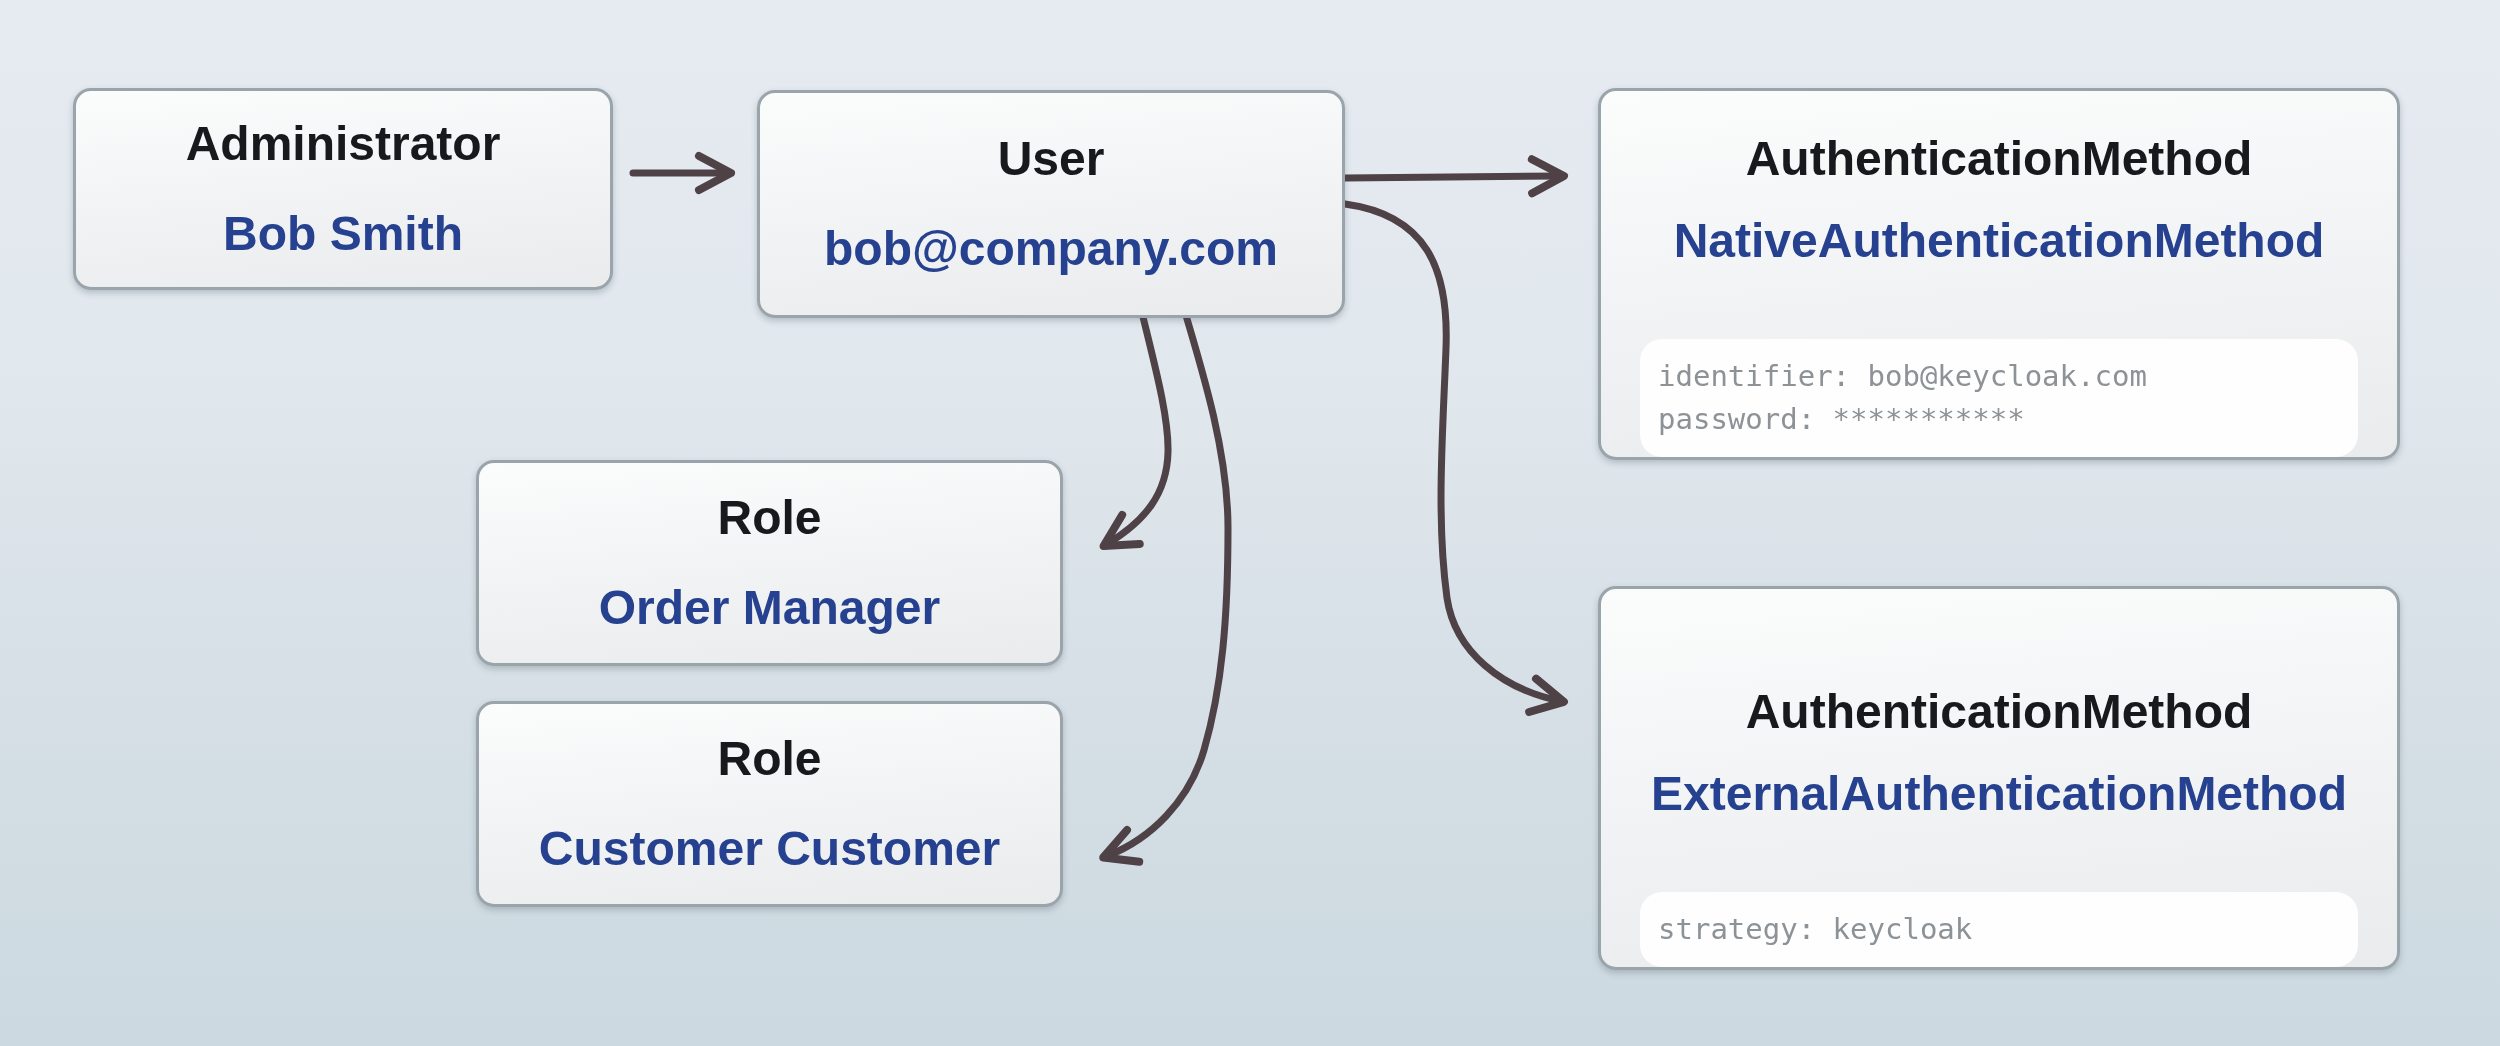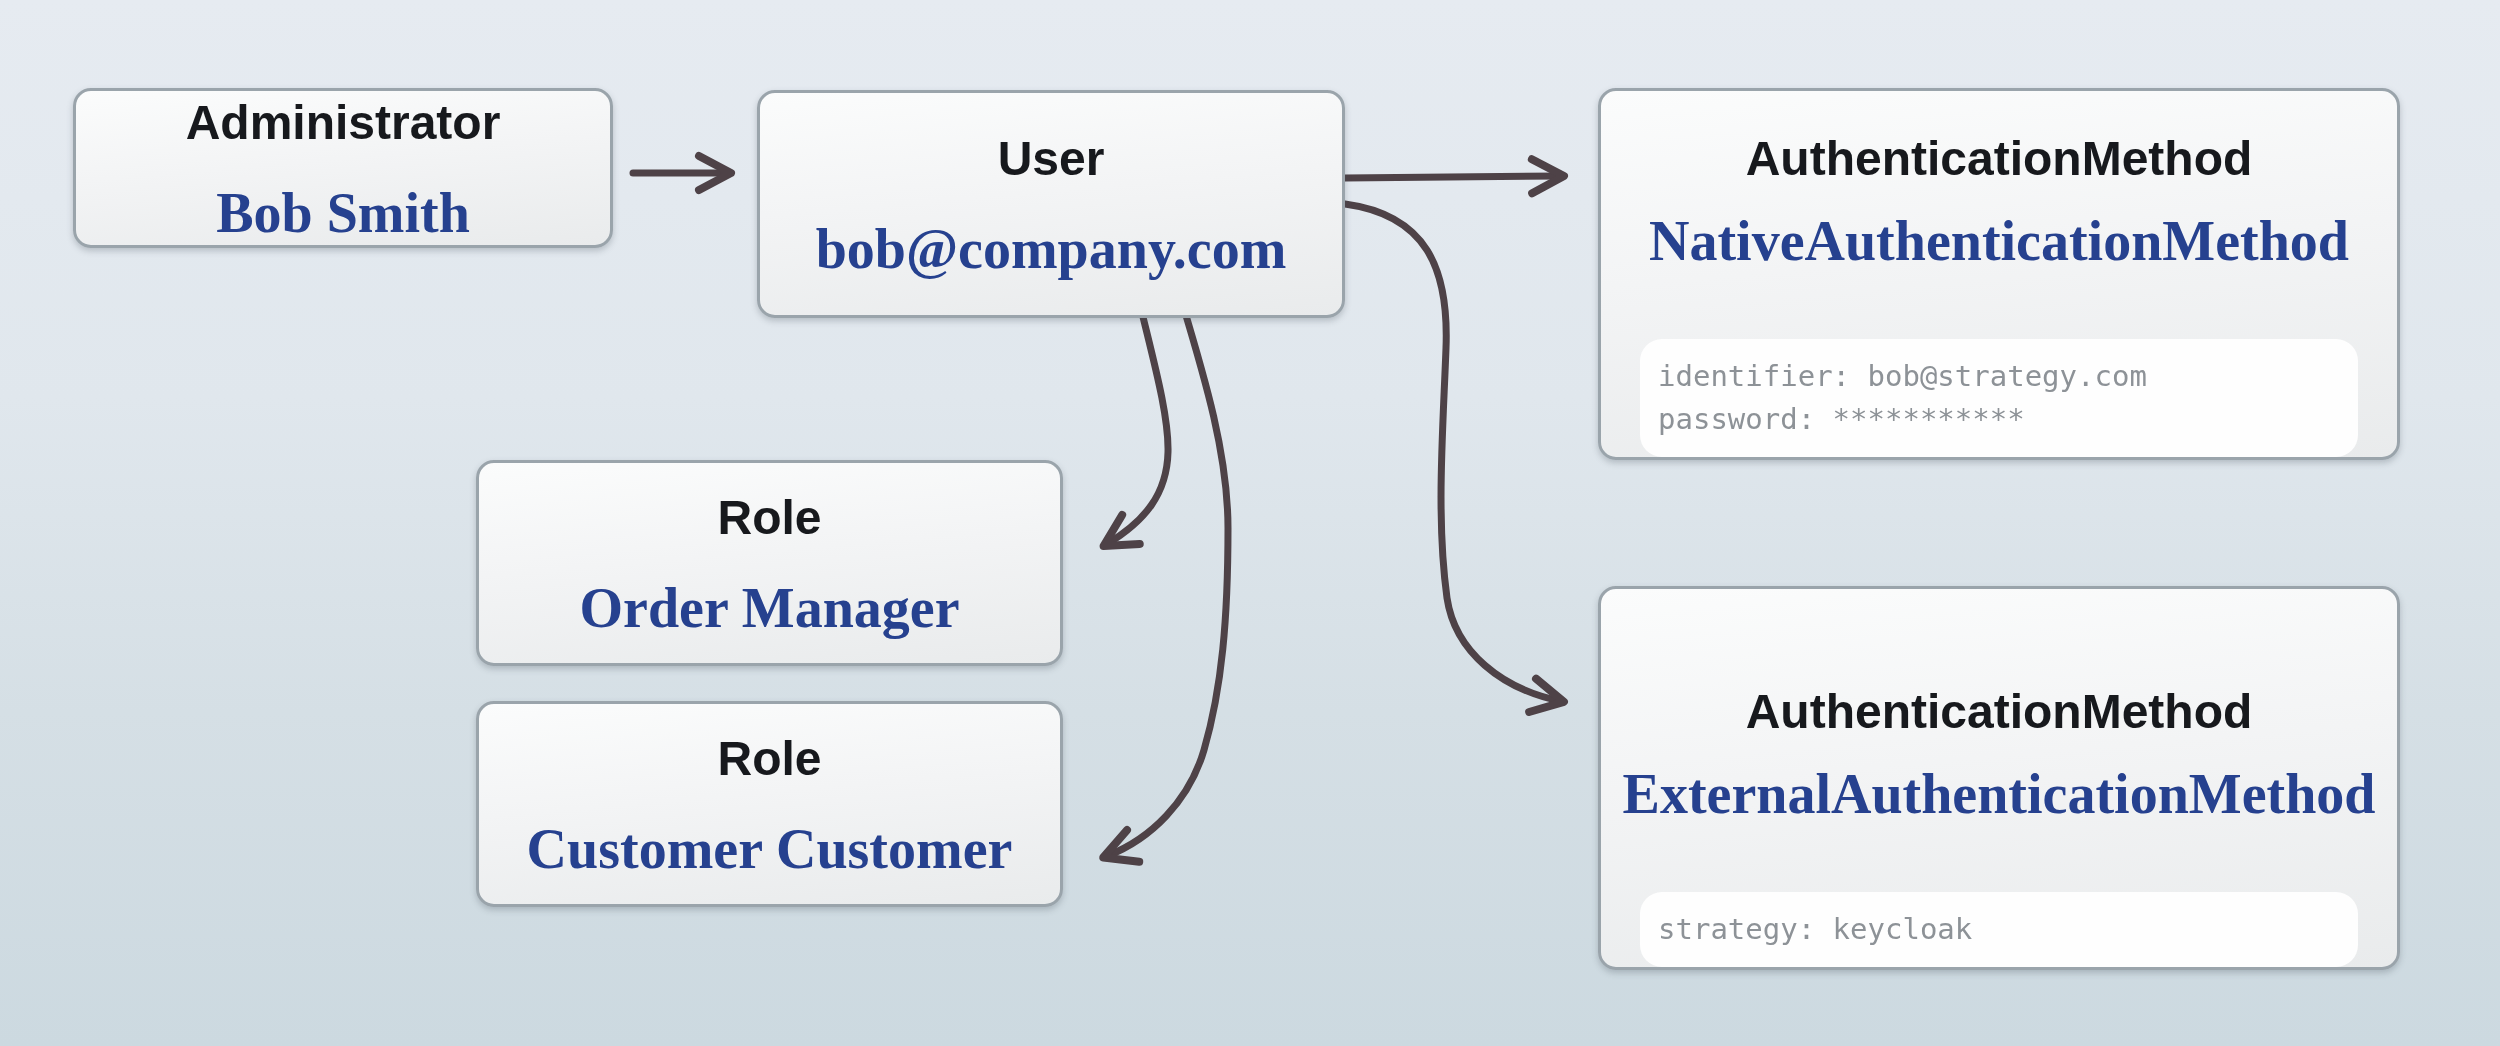--- a/index.html
+++ b/index.html
@@ -44,46 +44,45 @@
     gap: 26px;
   }
   .node-title {
     font-size: 48px;
     font-weight: bold;
     color: #17191d;
     line-height: 56px;
     white-space: nowrap;
   }
   .node-value {
-    font-size: 56px;
+    font-size: 48px;
     font-weight: bold;
     color: #26418f;
     line-height: 56px;
     white-space: nowrap;
-    font-family: Liberation Serif, serif;
   }
   .attrs {
     margin-top: 44px;
     box-sizing: border-box;
     width: 718px;
     background: #fefefe;
     border-radius: 22px;
     padding: 16px 18px;
     align-self: center;
   }
   .attr-line {
     font-family: "DejaVu Sans Mono", monospace;
     font-size: 29px;
     line-height: 43px;
     color: #8d9297;
     white-space: nowrap;
     overflow: hidden;
   }
   
-  .n-admin    { left: 73px;   top: 88px;  width: 540px; height: 160px; }
+  .n-admin    { left: 73px;   top: 88px;  width: 540px; height: 202px; }
   .n-user     { left: 757px;  top: 90px;  width: 588px; height: 228px; }
   .n-native   { left: 1598px; top: 88px;  width: 802px; height: 372px; }
   .n-order    { left: 476px;  top: 460px; width: 587px; height: 206px; }
   .n-customer { left: 476px;  top: 701px; width: 587px; height: 206px; }
   .n-external { left: 1598px; top: 586px; width: 802px; height: 384px; }
 </style>
 </head>
 <body>
 
 <div class="canvas">
@@ -110,21 +109,21 @@
 
   <div class="node simple n-user">
     <div class="node-title">User</div>
     <div class="node-value">bob@company.com</div>
   </div>
 
   <div class="node auth n-native">
     <div class="node-title">AuthenticationMethod</div>
     <div class="node-value">NativeAuthenticationMethod</div>
     <div class="attrs">
-      <div class="attr-line">identifier: bob@strategy.com</div>
+      <div class="attr-line">identifier: bob@keycloak.com</div>
       <div class="attr-line">password: ***********</div>
     </div>
   </div>
 
   <div class="node simple n-order">
     <div class="node-title">Role</div>
     <div class="node-value">Order Manager</div>
   </div>
 
   <div class="node simple n-customer">

